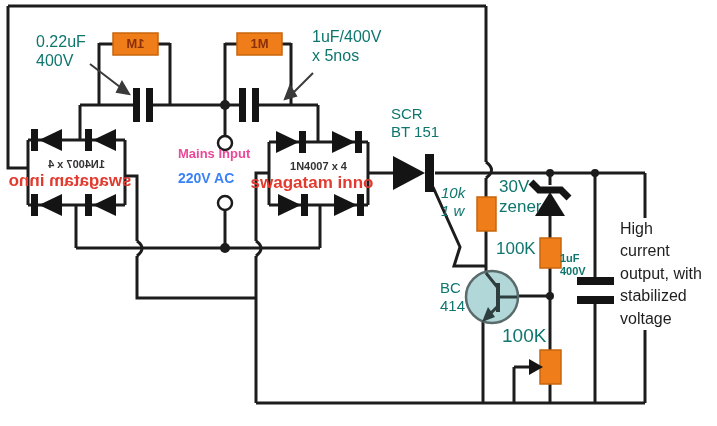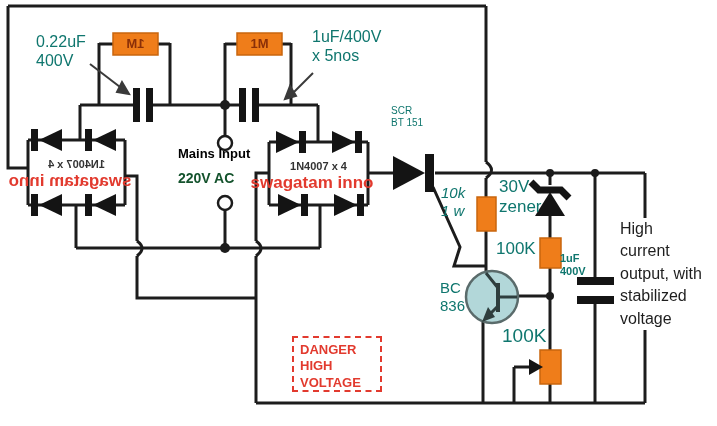--- a/index.html
+++ b/index.html
@@ -180,48 +180,45 @@
   <div class="lbl boxfill mirror" style="left:113px; top:33px; width:45px; height:22px; font-size:13px; font-weight:bold; color:#8a2f08;">1M</div>
 
   <div class="lbl boxfill" style="left:237px; top:33px; width:45px; height:22px; font-size:13px; font-weight:bold; color:#8a2f08;">1M</div>
 
   <div class="lbl" style="left:312px; top:28px; font-size:16px;">1uF/400V
 x 5nos</div>
 
   <div class="lbl center mirror" style="left:28px; top:158px; width:97px; font-size:11px; font-weight:bold; color:#333;">1N4007 x 4</div>
   <div class="lbl center mirror" style="left:8px; top:171px; width:124px; font-size:17px; font-weight:bold; color:#e23a2e;">swagatam inno</div>
 
-  <div class="lbl" style="left:178px; top:146px; font-size:13px; font-weight:bold; color:#000000;">Mains Input</div>
-  <div class="lbl" style="left:178px; top:170px; font-size:14px; font-weight:bold; color:#14532d;">220V AC</div>
+  <div class="lbl" style="left:178px; top:146px; font-size:13px; font-weight:bold; color:#ec4899;">Mains Input</div>
+  <div class="lbl" style="left:178px; top:170px; font-size:14px; font-weight:bold; color:#3b82f6;">220V AC</div>
 
   <div class="lbl center" style="left:269px; top:160px; width:99px; font-size:11px; font-weight:bold; color:#333;">1N4007 x 4</div>
   <div class="lbl center" style="left:250px; top:173px; width:124px; font-size:17px; font-weight:bold; color:#e23a2e;">swagatam inno</div>
 
-  <div class="lbl" style="left:391px; top:105px; font-size:10px;">SCR
+  <div class="lbl" style="left:391px; top:105px; font-size:15px;">SCR
 BT 151</div>
 
   <div class="lbl" style="left:441px; top:184px; font-size:15px;font-style:italic;">10k
 1 w</div>
 
   <div class="lbl" style="left:499px; top:177px; font-size:17px;">30V
 zener</div>
 
   <div class="lbl" style="left:496px; top:239px; font-size:17px;">100K</div>
 
   <div class="lbl" style="left:560px; top:252px; font-size:11px; font-weight:bold;">1uF
 400V</div>
 
   <div class="lbl" style="left:440px; top:279px; font-size:15px;">BC
-836</div>
+414</div>
 
   <div class="lbl" style="left:502px; top:325px; font-size:19px;">100K</div>
 
   <div class="output-note">High
 current
 output, with
 stabilized
 voltage</div>
 
-  <div class="danger-box">DANGER
-HIGH
-VOLTAGE</div>
 
 </div>
 
 </body></html>

